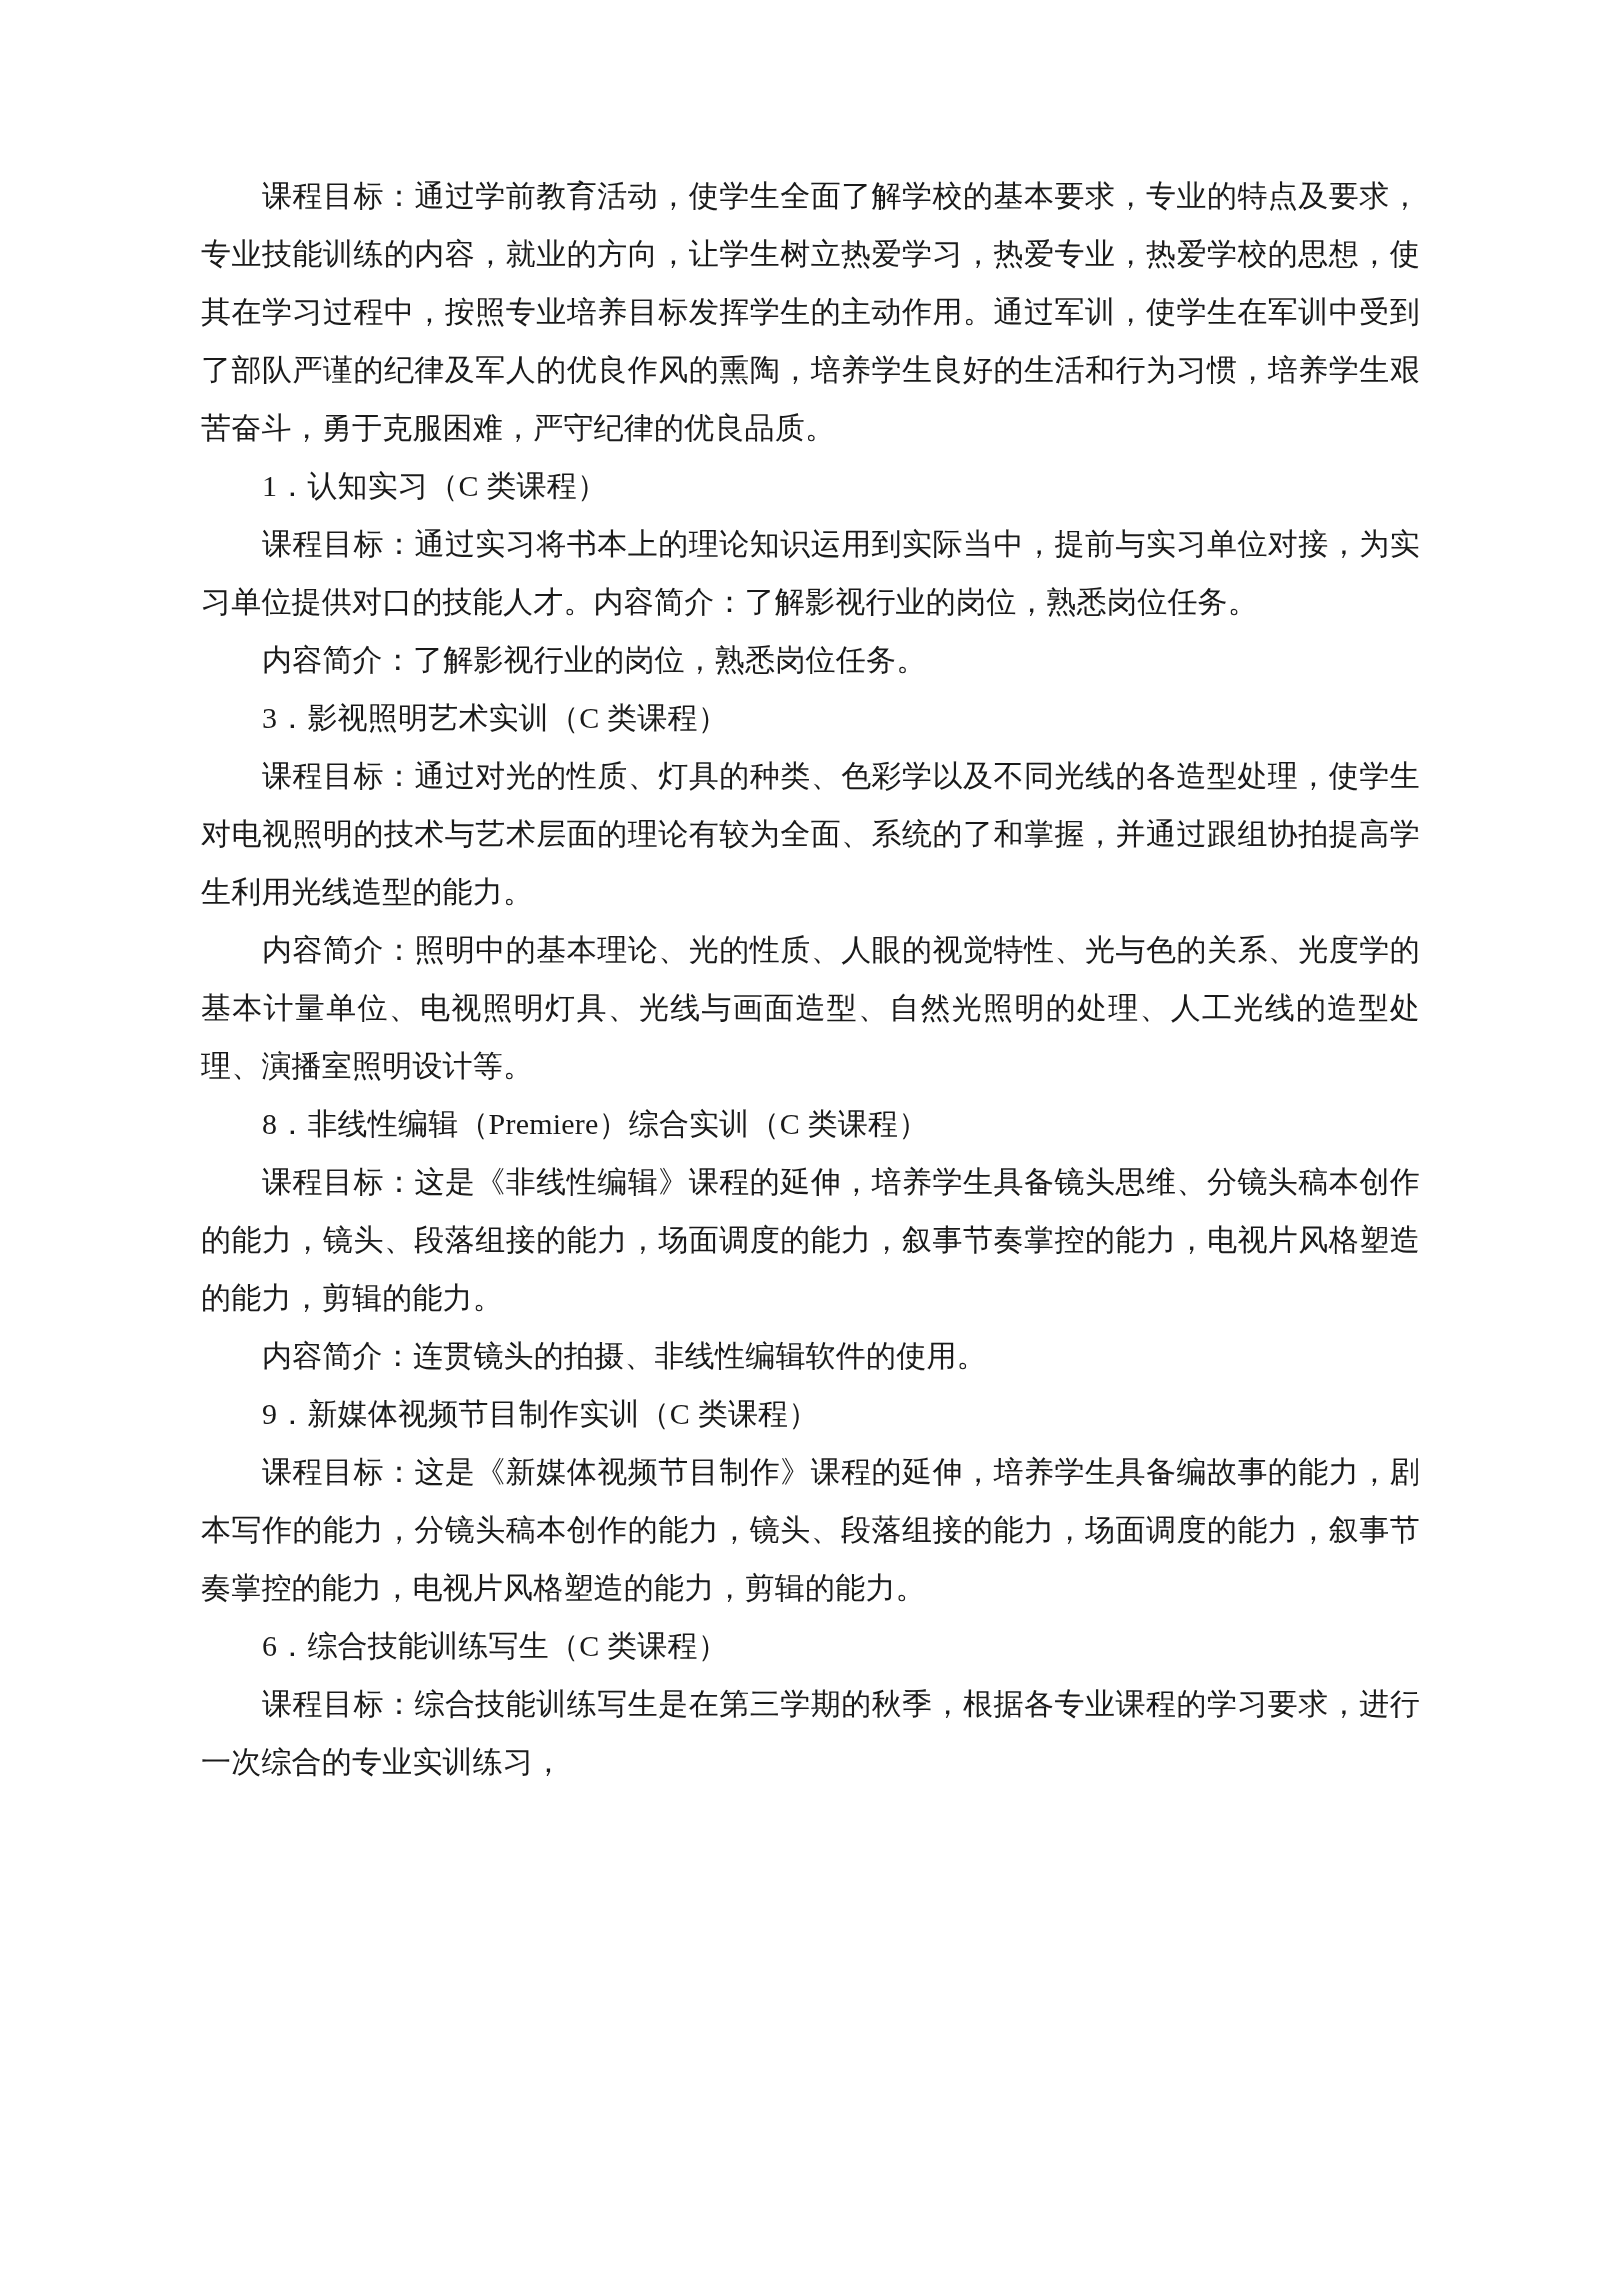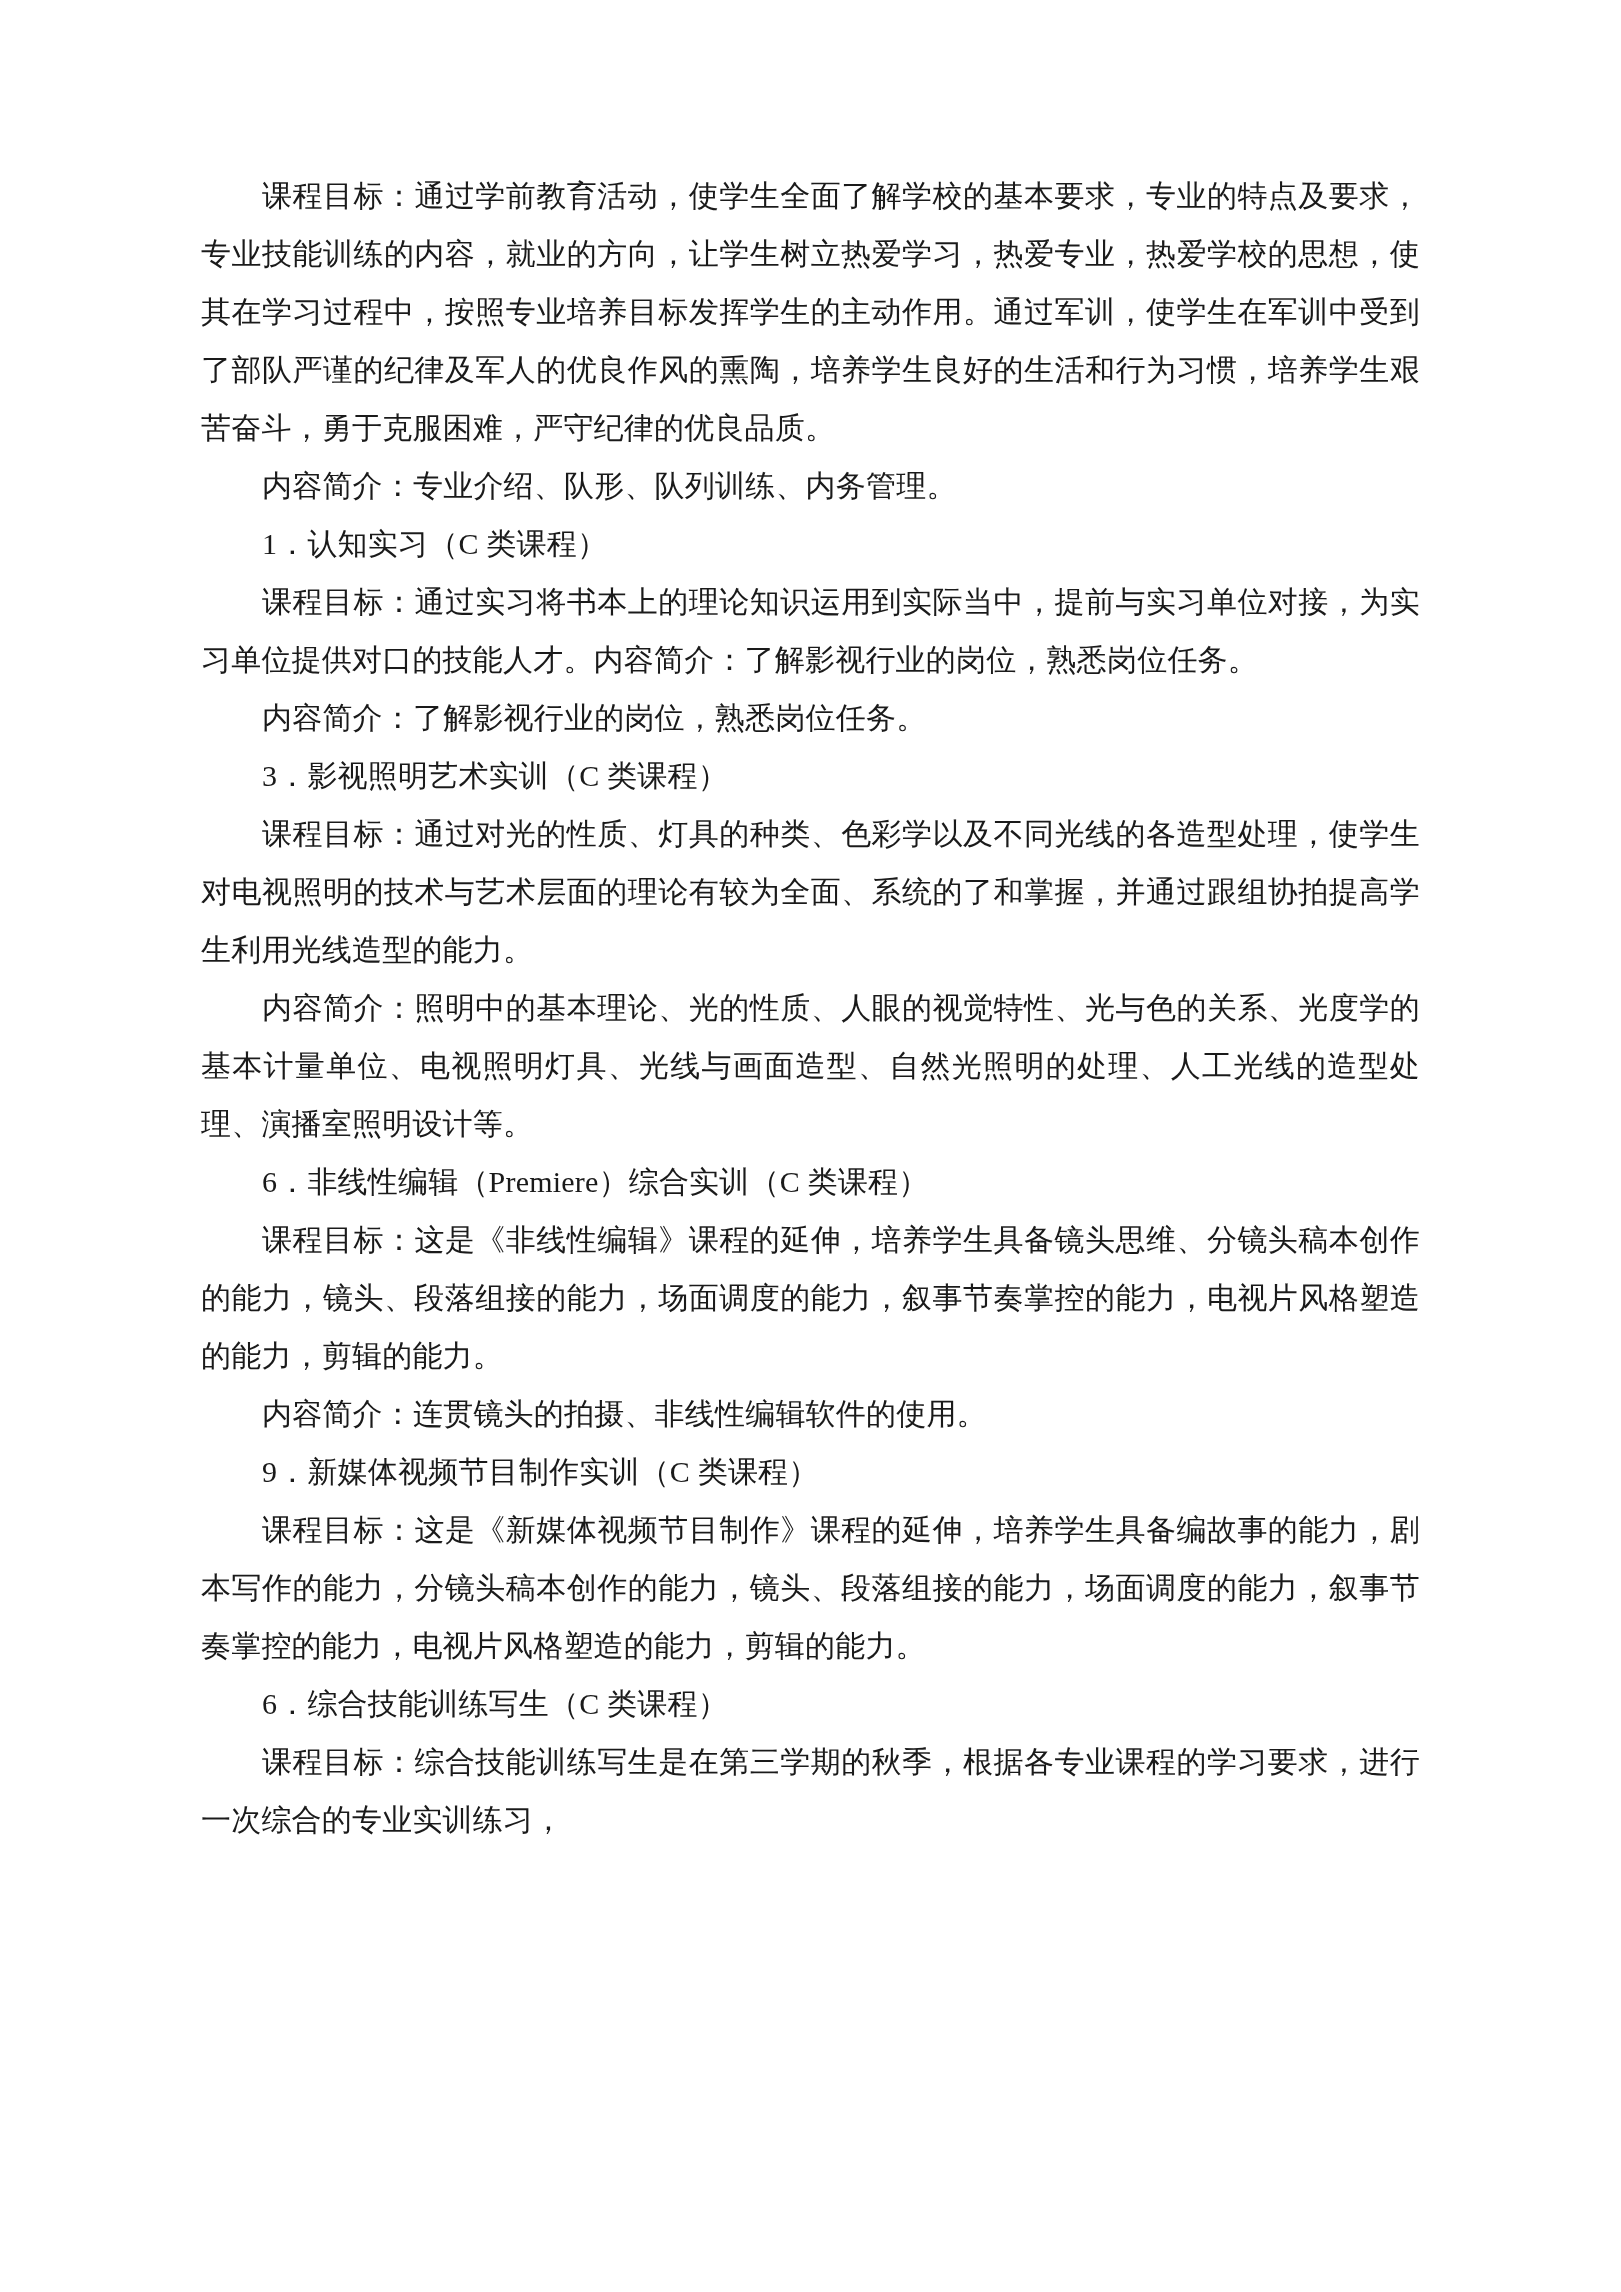--- a/index.html
+++ b/index.html
@@ -37,28 +37,27 @@
     text-indent: 61px;
   }
 </style>
 </head>
 <body>
 
 <div class="page">
   <div class="doc-body">
 
     <p class="para indent">课程目标：通过学前教育活动，使学生全面了解学校的基本要求，专业的特点及要求，专业技能训练的内容，就业的方向，让学生树立热爱学习，热爱专业，热爱学校的思想，使其在学习过程中，按照专业培养目标发挥学生的主动作用。通过军训，使学生在军训中受到了部队严谨的纪律及军人的优良作风的熏陶，培养学生良好的生活和行为习惯，培养学生艰苦奋斗，勇于克服困难，严守纪律的优良品质。</p>
-    <p class="para indent">内容简介：专业介绍、队形、队列训练、内务管理。</p>
     <p class="para indent">1．认知实习（C 类课程）</p>
     <p class="para indent">课程目标：通过实习将书本上的理论知识运用到实际当中，提前与实习单位对接，为实习单位提供对口的技能人才。内容简介：了解影视行业的岗位，熟悉岗位任务。</p>
     <p class="para indent">内容简介：了解影视行业的岗位，熟悉岗位任务。</p>
     <p class="para indent">3．影视照明艺术实训（C 类课程）</p>
     <p class="para indent">课程目标：通过对光的性质、灯具的种类、色彩学以及不同光线的各造型处理，使学生对电视照明的技术与艺术层面的理论有较为全面、系统的了和掌握，并通过跟组协拍提高学生利用光线造型的能力。</p>
     <p class="para indent">内容简介：照明中的基本理论、光的性质、人眼的视觉特性、光与色的关系、光度学的基本计量单位、电视照明灯具、光线与画面造型、自然光照明的处理、人工光线的造型处理、演播室照明设计等。</p>
-    <p class="para indent">6．非线性编辑（Premiere）综合实训（C 类课程）</p>
+    <p class="para indent">8．非线性编辑（Premiere）综合实训（C 类课程）</p>
     <p class="para indent">课程目标：这是《非线性编辑》课程的延伸，培养学生具备镜头思维、分镜头稿本创作的能力，镜头、段落组接的能力，场面调度的能力，叙事节奏掌控的能力，电视片风格塑造的能力，剪辑的能力。</p>
     <p class="para indent">内容简介：连贯镜头的拍摄、非线性编辑软件的使用。</p>
     <p class="para indent">9．新媒体视频节目制作实训（C 类课程）</p>
     <p class="para indent">课程目标：这是《新媒体视频节目制作》课程的延伸，培养学生具备编故事的能力，剧本写作的能力，分镜头稿本创作的能力，镜头、段落组接的能力，场面调度的能力，叙事节奏掌控的能力，电视片风格塑造的能力，剪辑的能力。</p>
     <p class="para indent">6．综合技能训练写生（C 类课程）</p>
     <p class="para indent">课程目标：综合技能训练写生是在第三学期的秋季，根据各专业课程的学习要求，进行一次综合的专业实训练习，</p>
 
   </div>
 </div>
 

